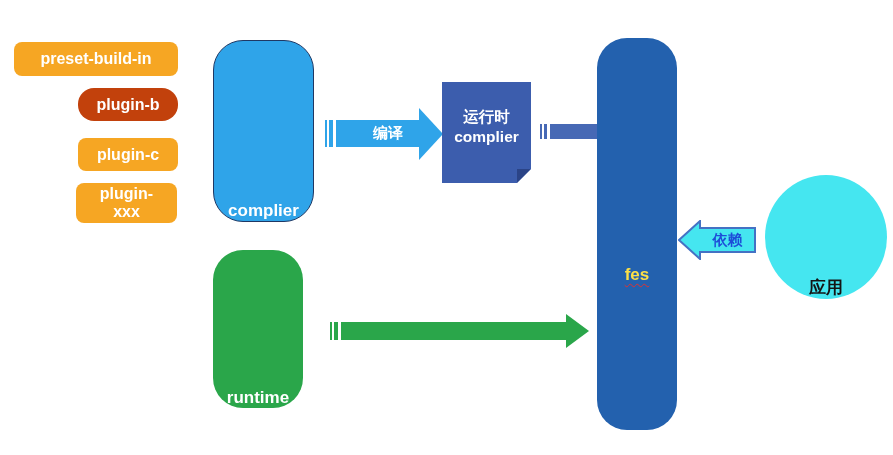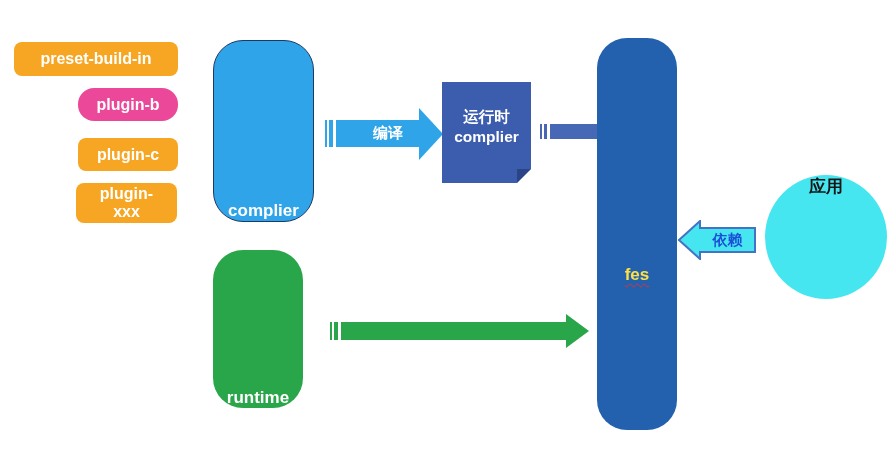--- a/index.html
+++ b/index.html
@@ -66,33 +66,33 @@
   .depends-arrow{position:absolute;left:678px;top:220px;width:78px;height:40px;}
   .depends-arrow svg{position:absolute;left:0;top:0;}
   .depends-label{
     position:absolute;left:22px;top:8px;width:55px;height:24px;
     display:flex;align-items:center;justify-content:center;
     font-size:15px;font-weight:bold;color:#1d4ed8;
   }
   
   .app-ellipse{
     position:absolute;left:765px;top:175px;width:122px;height:124px;border-radius:50%;
-    display:flex;align-items:flex-start;justify-content:center;
+    display:flex;align-items:flex-end;justify-content:center;
     font-size:17px;font-weight:600;color:#141414;
   }
 </style>
 </head>
 <body>
 
 <div class="canvas">
 
   <div class="chip chip-1" style="background-color: rgb(246, 166, 35);">
     <span>preset-build-in</span>
   </div>
-  <div class="chip chip-2" style="background-color: #ec4899; border-radius: 16px;">
+  <div class="chip chip-2" style="background-color: #c2410c; border-radius: 16px;">
     <span>plugin-b</span>
   </div>
   <div class="chip chip-4" style="background-color: rgb(246, 166, 35);">
     <span>plugin-xxx</span>
   </div>
   <div class="chip chip-3" style="background-color: rgb(246, 166, 35);">
     <span>plugin-c</span>
   </div>
 
   <div class="bigbox complier-box" style="background-color: rgb(47, 164, 233); border-color: rgb(31, 56, 100);">

